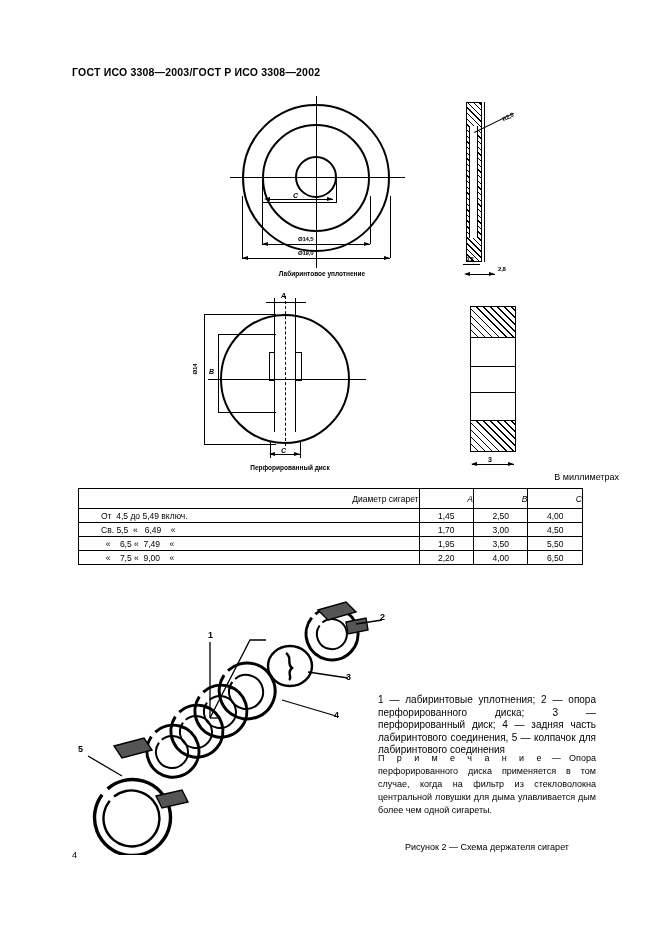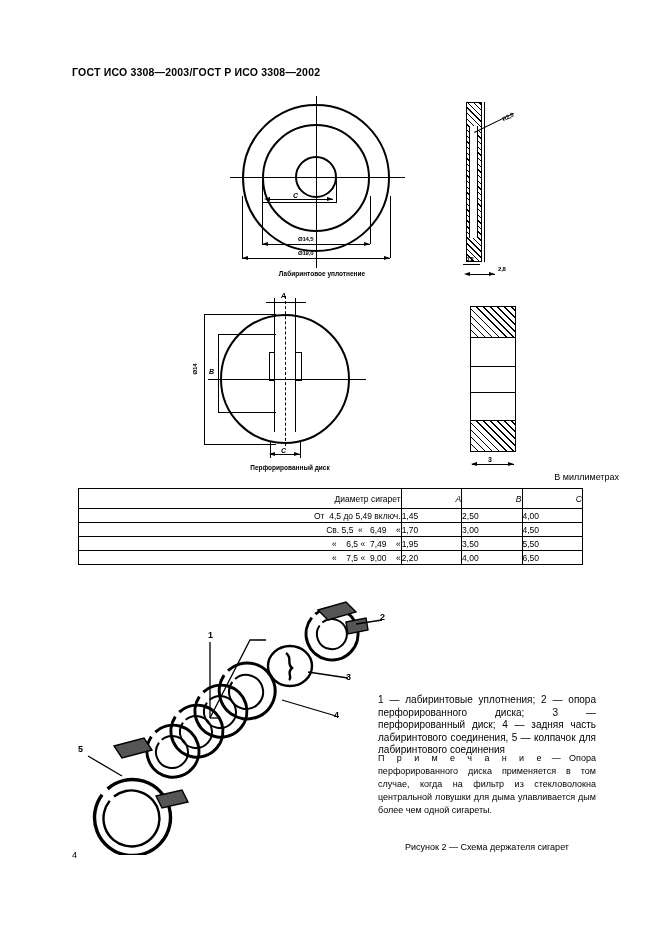--- a/index.html
+++ b/index.html
@@ -60,22 +60,22 @@
   .sec-out{position:absolute;left:0;top:0;width:46px;height:146px;border:1.5px solid #000;box-sizing:border-box;}
   .hatch{position:absolute;left:0;width:46px;background:repeating-linear-gradient(45deg,#000 0px,#000 1.2px,transparent 1.2px,transparent 5px);border-top:1.5px solid #000;border-bottom:1.5px solid #000;box-sizing:border-box;}
   .secline{position:absolute;left:0;width:46px;height:0;border-top:1.5px solid #000;}
 
   
   .mmlabel{position:absolute;right:42px;top:468px;font-size:9px;}
   table.t{position:absolute;left:78px;top:484px;border-collapse:collapse;width:505px;font-size:8.5px;}
   table.t th,table.t td{border:1px solid #000;padding:0;}
   table.t th{font-weight:normal;text-align:right;height:19px;}
   table.t th.it{font-style:italic;}
-  table.t td{height:13px;text-align:left;}
-  table.t td.first{text-align:right;padding-left:6px;white-space:pre;}
+  table.t td{height:13px;text-align:center;}
+  table.t td.first{text-align:left;padding-left:22px;white-space:pre;}
   .tb-top td{padding-top:4px;}
   .tb-bot td{padding-bottom:4px;}
 
   .figcap{position:absolute;font-size:9px;white-space:nowrap;}
 
   
   .iso{position:absolute;left:60px;top:596px;width:330px;height:255px;}
   .callout{position:absolute;font-size:9px;font-weight:bold;}
 
   

